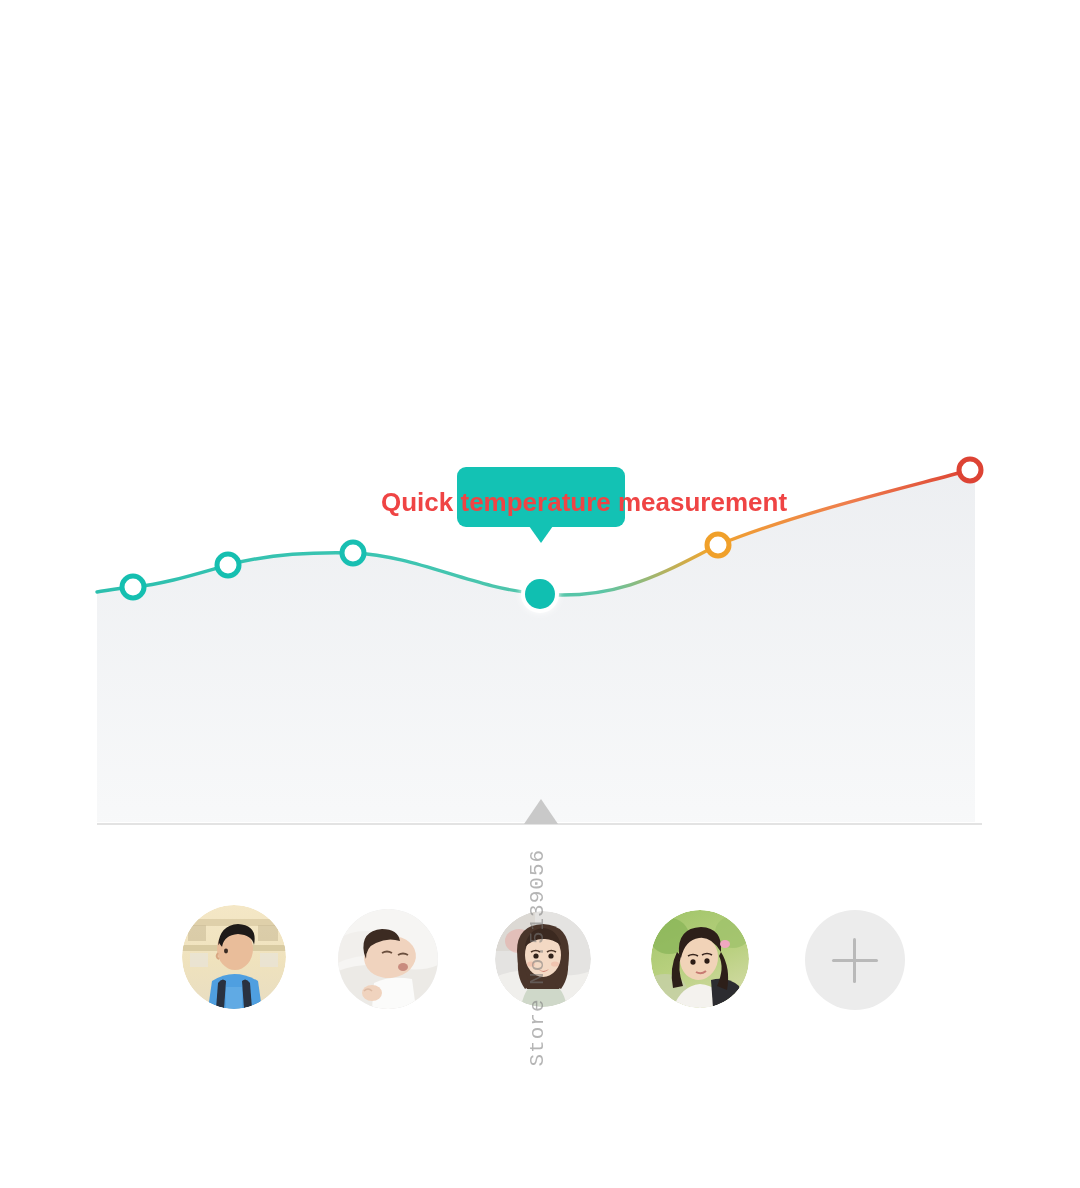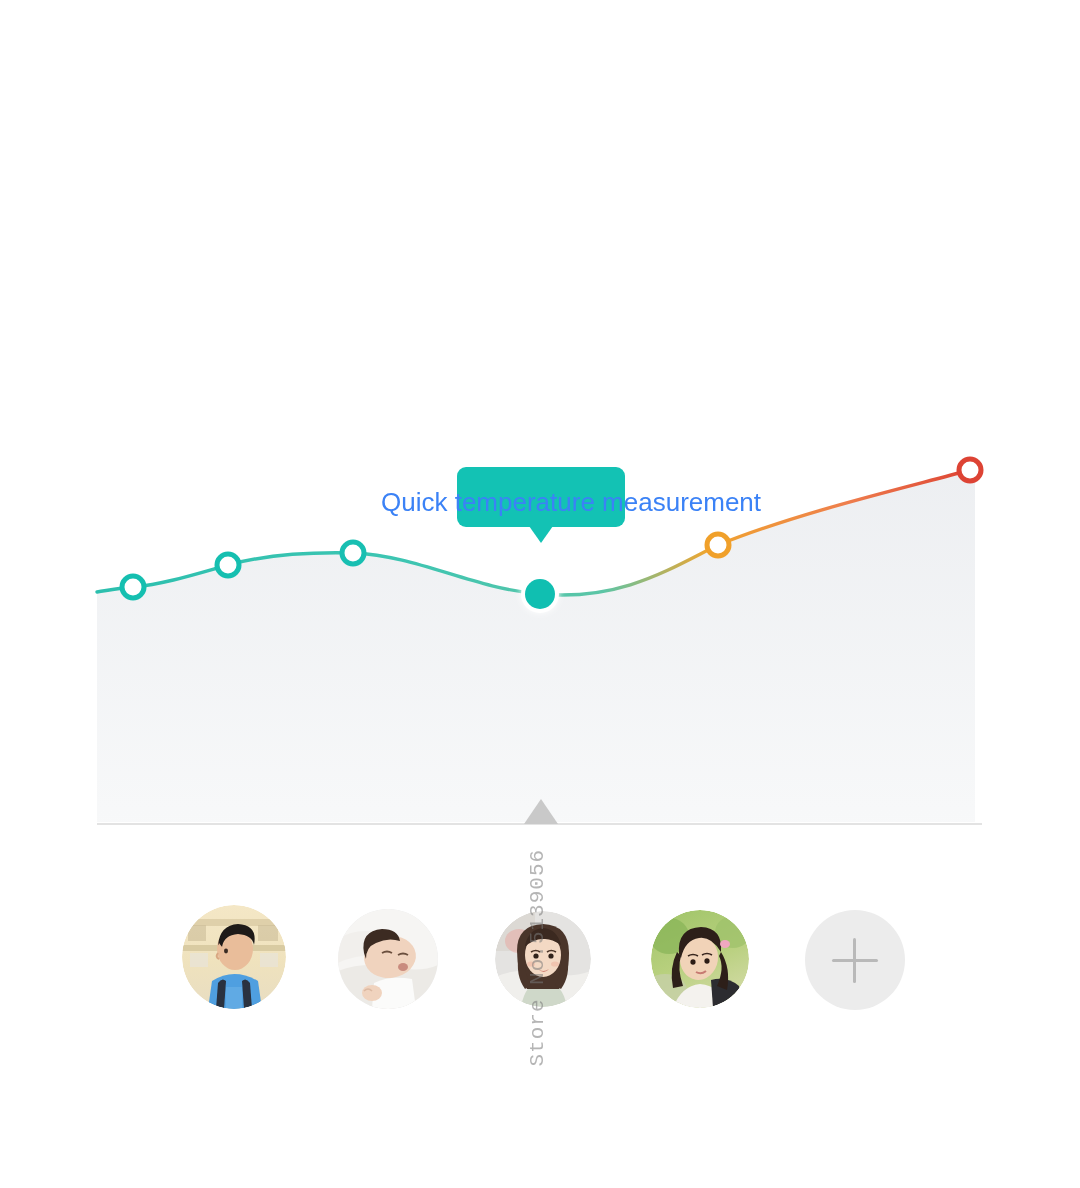--- a/index.html
+++ b/index.html
@@ -58,22 +58,22 @@
     border-top: 17px solid #13c2b4;
   }
 
   .tooltip-label {
     position: absolute;
     left: 381px;
     top: 486px;
     width: 400px;
     font-size: 26px;
     line-height: 32px;
-    font-weight: 400;
-    color: #3b82f6;
+    font-weight: 700;
+    color: #ef4444;
     white-space: nowrap;
     letter-spacing: 0px;
   }
 
   
   .axis-line {
     position: absolute;
     left: 97px;
     top: 823px;
     width: 885px;

